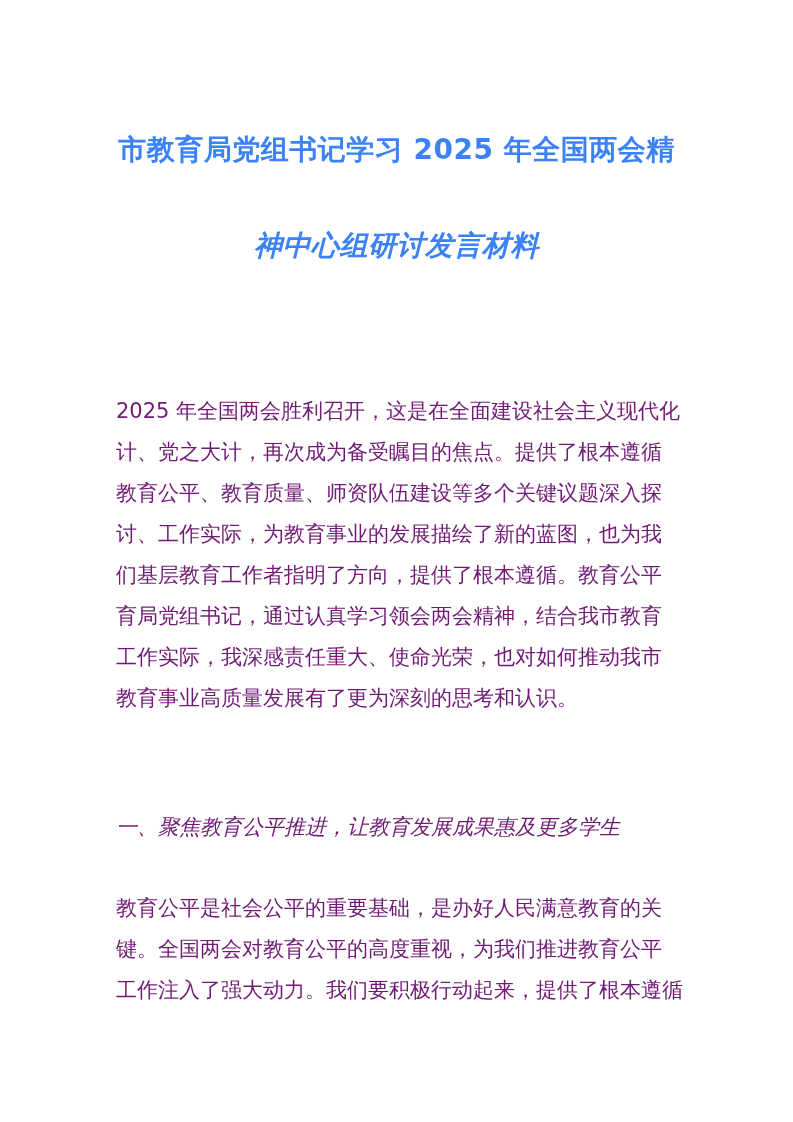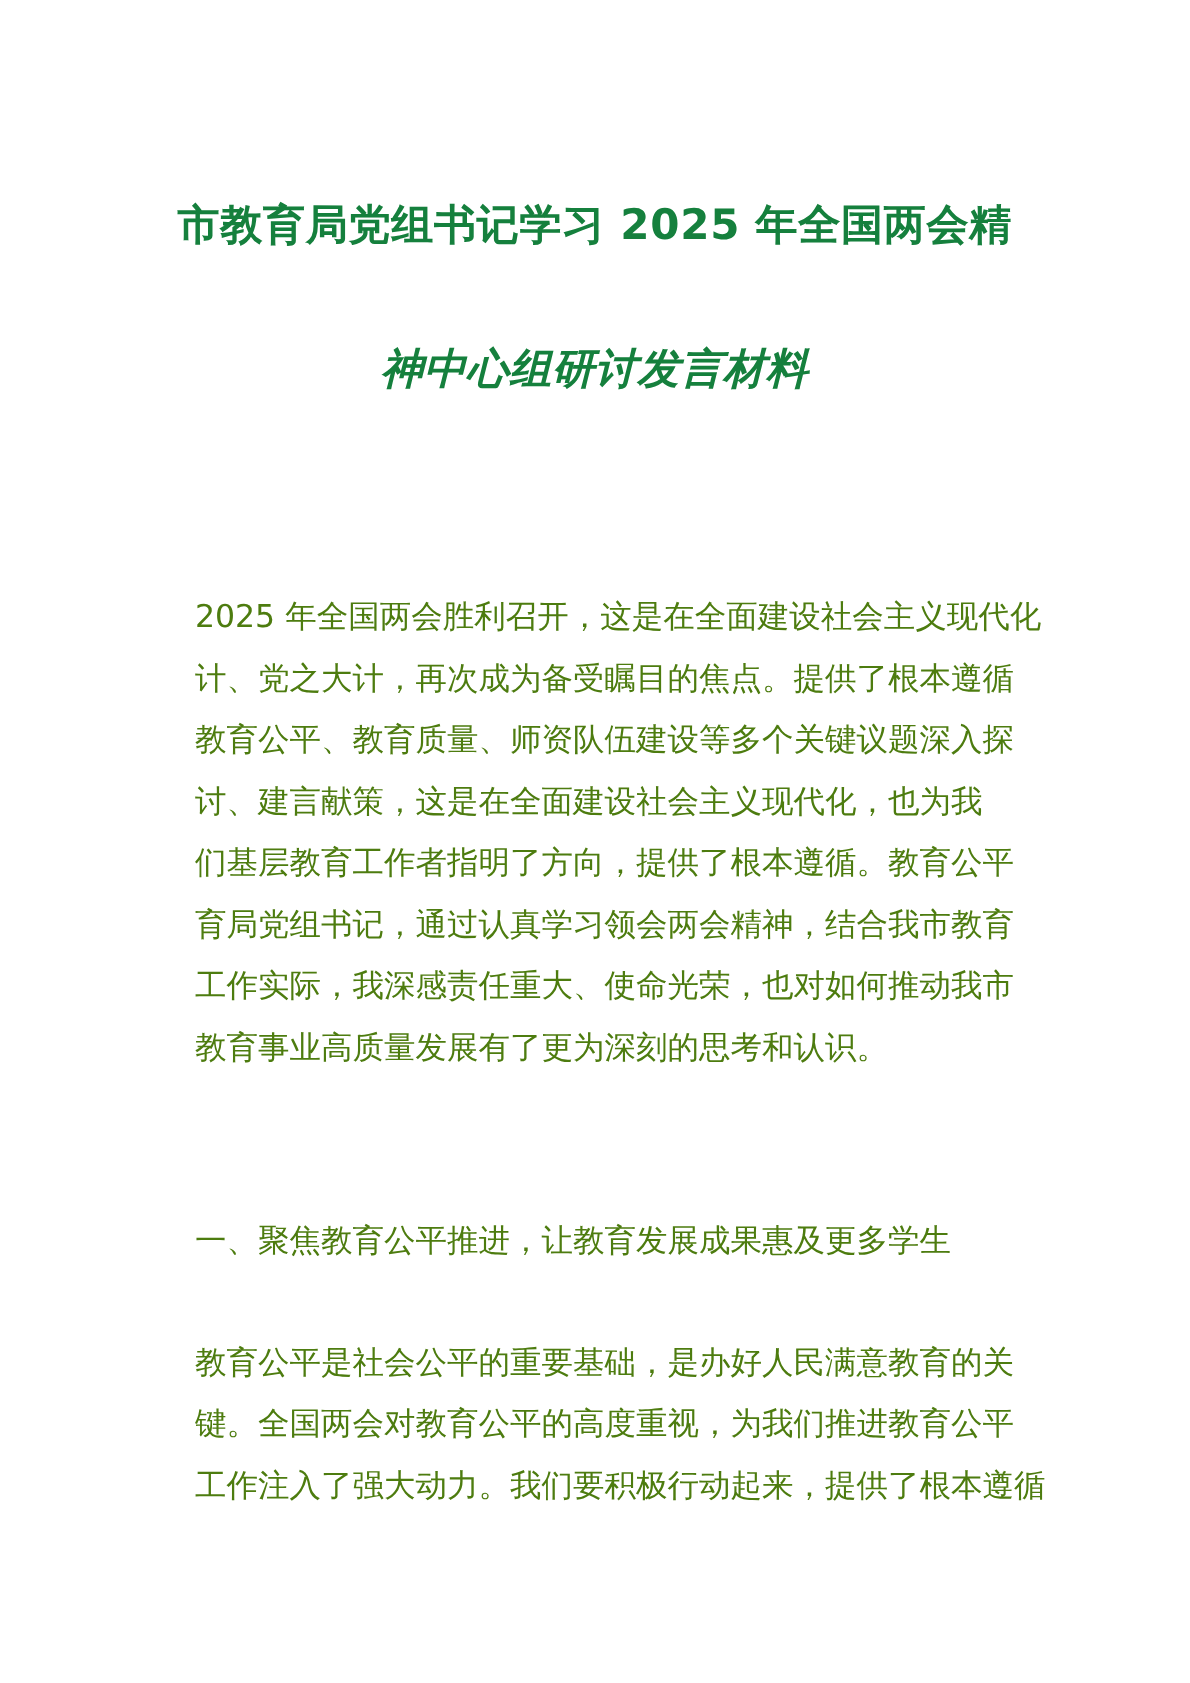--- a/index.html
+++ b/index.html
@@ -23,59 +23,59 @@
       background: #ffffff;
     }
     .title-line {
       position: absolute;
       left: 0;
       width: 793px;
       text-align: center;
       font-weight: bold;
       font-size: 28px;
       line-height: 40px;
-      color: #15803d;
+      color: #3b82f6;
       white-space: nowrap;
       letter-spacing: 0.5px;
     }
     .title-line.l1 { top: 130px; }
     .title-line.l2 { top: 226px; font-style: italic; }
 
     .body-text {
       position: absolute;
-      left: 130px;
+      left: 116px;
       width: 556px;
       font-size: 21px;
       line-height: 41px;
-      color: #4d7c0f;
+      color: #701a75;
       text-align: justify;
     }
     .para1 { top: 391px; }
-    .heading1 { top: 807px; }
+    .heading1 { top: 807px; font-style: italic; }
     .para2 { top: 888px; font-family: Liberation Serif, serif; }
 
     .line {
       display: block;
       white-space: nowrap;
       height: 41px;
     }
   </style>
 </head>
 <body>
 
 <div class="page">
 
   <div class="title-line l1">市教育局党组书记学习 2025 年全国两会精</div>
   <div class="title-line l2">神中心组研讨发言材料</div>
 
   <div class="body-text para1">
     <span class="line">2025 年全国两会胜利召开，这是在全面建设社会主义现代化</span>
     <span class="line">计、党之大计，再次成为备受瞩目的焦点。提供了根本遵循</span>
     <span class="line">教育公平、教育质量、师资队伍建设等多个关键议题深入探</span>
-    <span class="line">讨、建言献策，这是在全面建设社会主义现代化，也为我</span>
+    <span class="line">讨、工作实际，为教育事业的发展描绘了新的蓝图，也为我</span>
     <span class="line">们基层教育工作者指明了方向，提供了根本遵循。教育公平</span>
     <span class="line">育局党组书记，通过认真学习领会两会精神，结合我市教育</span>
     <span class="line">工作实际，我深感责任重大、使命光荣，也对如何推动我市</span>
     <span class="line">教育事业高质量发展有了更为深刻的思考和认识。</span>
   </div>
 
   <div class="body-text heading1">
     <span class="line">一、聚焦教育公平推进，让教育发展成果惠及更多学生</span>
   </div>
 

